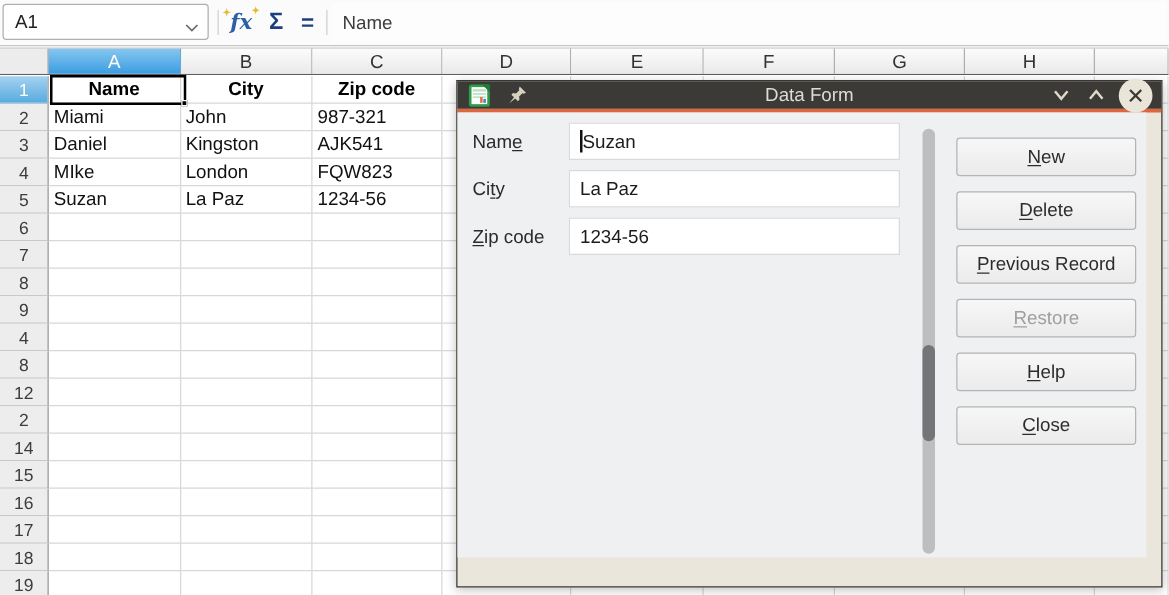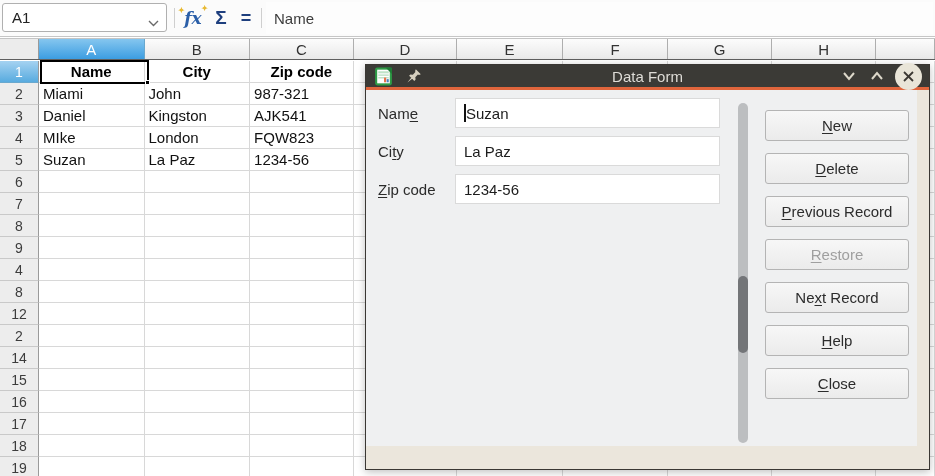--- a/index.html
+++ b/index.html
@@ -432,23 +432,20 @@
             <div class="df-btn">
               <span><span class="mn-u">D</span>elete</span>
             </div>
             <div class="df-btn">
               <span><span class="mn-u">P</span>revious Record</span>
             </div>
             <div class="df-btn disabled">
               <span><span class="mn-u">R</span>estore</span>
             </div>
             <div class="df-btn">
-              <span>Ne<span class="mn-u">x</span>t Record</span>
-            </div>
-            <div class="df-btn">
               <span><span class="mn-u">H</span>elp</span>
             </div>
             <div class="df-btn">
               <span><span class="mn-u">C</span>lose</span>
             </div>
           </div>
       </div>
     </div>
   </div>
 

